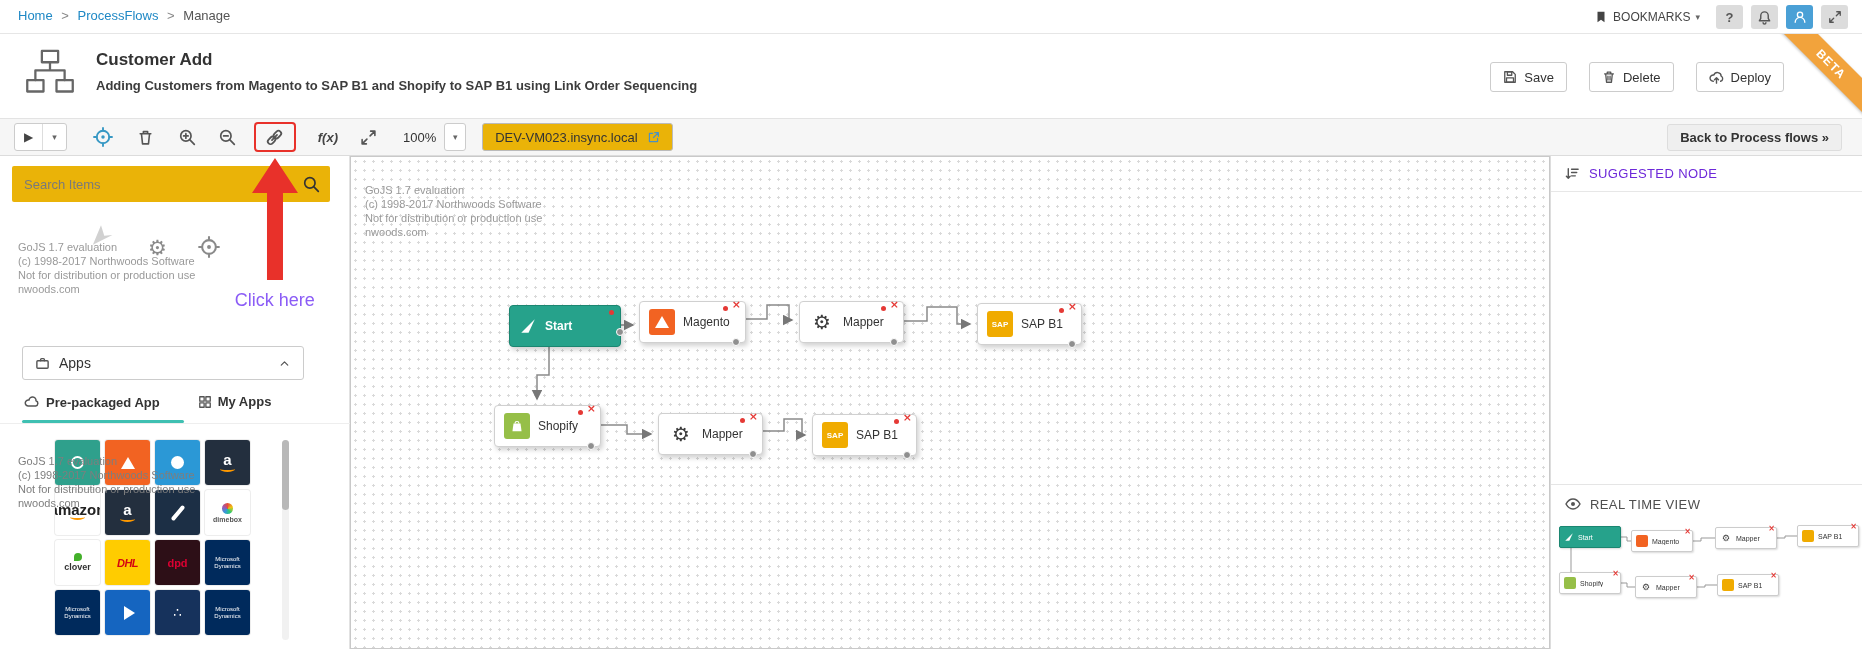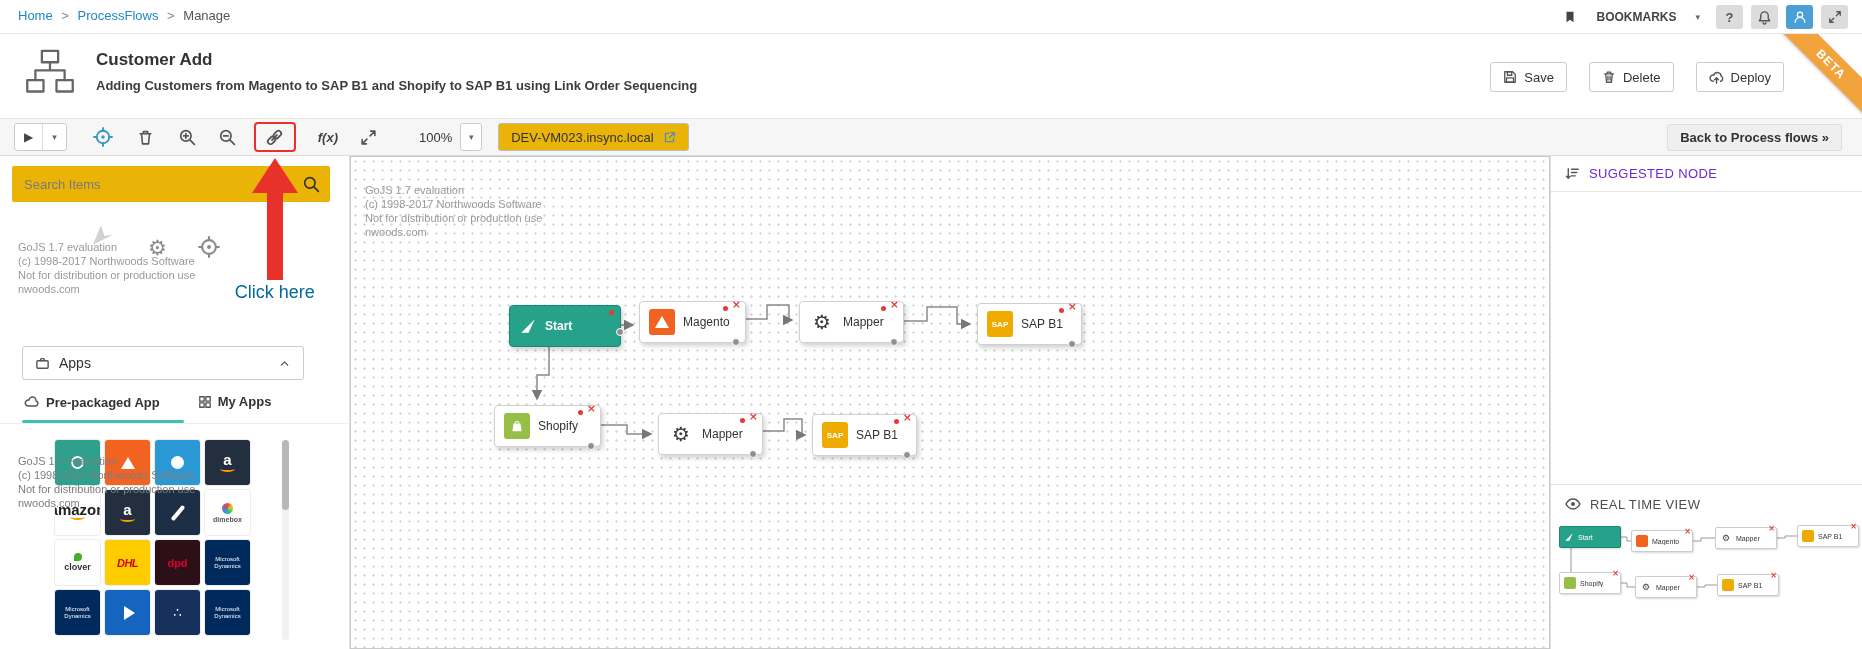--- a/index.html
+++ b/index.html
@@ -10,21 +10,21 @@
   .ic.white{stroke:#fff}
   .ic.blue{stroke:#3798c4}
 
   
   .topbar{position:absolute;left:0;top:0;width:100%;height:34px;background:#fff;border-bottom:1px solid #e6e6e6;z-index:30}
   .breadcrumb{position:absolute;left:18px;top:8px;font-size:13px}
   .breadcrumb a{color:#1e88c5;text-decoration:none;cursor:pointer}
   .breadcrumb .sep{color:#888;margin:0 5px}
   .crumb-current{color:#555}
   .top-right{position:absolute;right:14px;top:0;height:34px;display:flex;align-items:center;gap:8px}
-  .bookmarks{display:flex;align-items:center;gap:19px;font-size:12px;font-weight:bold;color:#444;cursor:pointer;margin-right:8px}
+  .bookmarks{display:flex;align-items:center;gap:5px;font-size:12px;font-weight:normal;color:#444;cursor:pointer;margin-right:8px}
   .caret{font-size:9px;color:#666}
   .tb-btn{width:27px;height:24px;border-radius:3px;background:#dcdcdc;display:flex;align-items:center;justify-content:center;
           color:#555;font-size:13px;font-weight:bold;cursor:pointer}
   .tb-btn.blue{background:#4aa0d6;color:#fff}
 
   
   .header{position:absolute;left:0;top:34px;width:100%;height:84px;background:#fff;z-index:20}
   .header-icon{position:absolute;left:24px;top:12px}
   .h-title{position:absolute;left:96px;top:16px;font-size:17px;font-weight:bold;color:#333}
   .h-sub{position:absolute;left:96px;top:44px;font-size:13px;font-weight:bold;color:#3c3c3c}
@@ -51,21 +51,21 @@
   .env-btn{height:28px;background:#eab308;border:1px solid #bbb;border-radius:3px;display:flex;align-items:center;gap:9px;
            padding:0 12px;font-size:13px;color:#333;cursor:pointer}
   .spacer{flex:1}
   .back-btn{background:#efefef;border:1px solid #ddd;border-radius:3px;padding:5px 12px;font-size:13px;font-weight:bold;color:#333;cursor:pointer;white-space:nowrap}
 
   
   .red-box{position:relative;width:42px;height:30px;border:2px solid #e8312a;border-radius:4px;
            display:flex;align-items:center;justify-content:center}
   .annotation{position:absolute;top:34px;left:50%;transform:translateX(-50%);display:flex;flex-direction:column;
               align-items:center;z-index:60;pointer-events:none}
-  .annotation-label{margin-top:2px;font-size:18px;color:#0369a1;white-space:nowrap}
+  .annotation-label{margin-top:10px;font-size:18px;color:#8b5cf6;white-space:nowrap}
 
   
   .sidebar{position:absolute;left:0;top:156px;width:350px;height:493px;background:#fff;border-right:1px solid #e2e2e2}
   .search{position:absolute;left:12px;top:10px;width:318px;height:36px;background:#eab308;border-radius:2px}
   .search input{width:100%;height:100%;background:transparent;border:0;outline:none;padding:0 38px 0 12px;font-size:13px;color:#444;
                 font-family:"Liberation Sans",sans-serif}
   .search input::placeholder{color:#7a7a7a}
   .search-ic{position:absolute;right:10px;top:9px}
   .watermark{font-size:11px;line-height:14px;color:#999}
   .wm1{position:absolute;left:18px;top:84px;z-index:2}
@@ -274,21 +274,21 @@
       </div>
     </div>
     <div class="tool fx" style="margin-left:22px">
       <span>f(x)</span>
     </div>
     <div class="tool" style="margin-left:22px">
       <svg class="ic" width="17" height="17" viewBox="0 0 16 16">
           <path d="M10,2 h4 v4 M14,2 l-4.5,4.5 M6,14 H2 v-4 M2,14 l4.5,-4.5"></path>
         </svg>
     </div>
-    <div class="zoom-label" style="margin-left:42px">100%</div>
+    <div class="zoom-label" style="margin-left:26px">100%</div>
     <div class="caret-box" style="margin-left:8px">
       <span class="caret">▾</span>
     </div>
     <div class="env-btn" style="margin-left:16px">
       <span>DEV-VM023.insync.local</span>
       <svg class="ic" width="13" height="13" viewBox="0 0 16 16" style="stroke:#4a90c4">
           <path d="M7,3 H3 v10 h10 V9 M9.5,2 H14 v4.5 M14,2 L8,8"></path>
         </svg>
     </div>
     <div class="spacer"></div>

